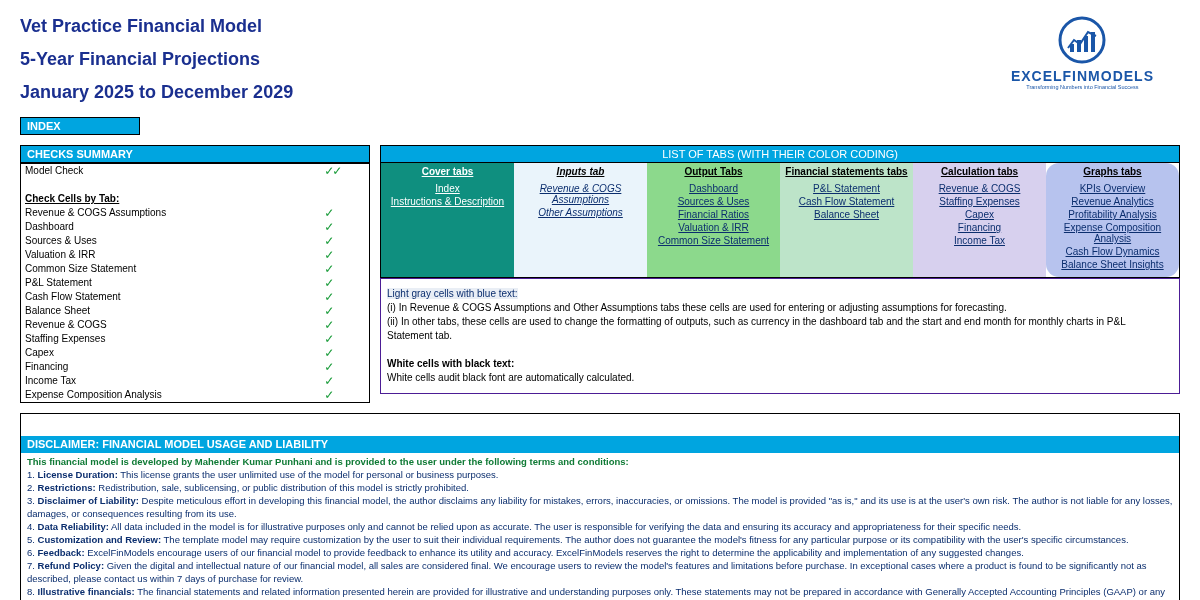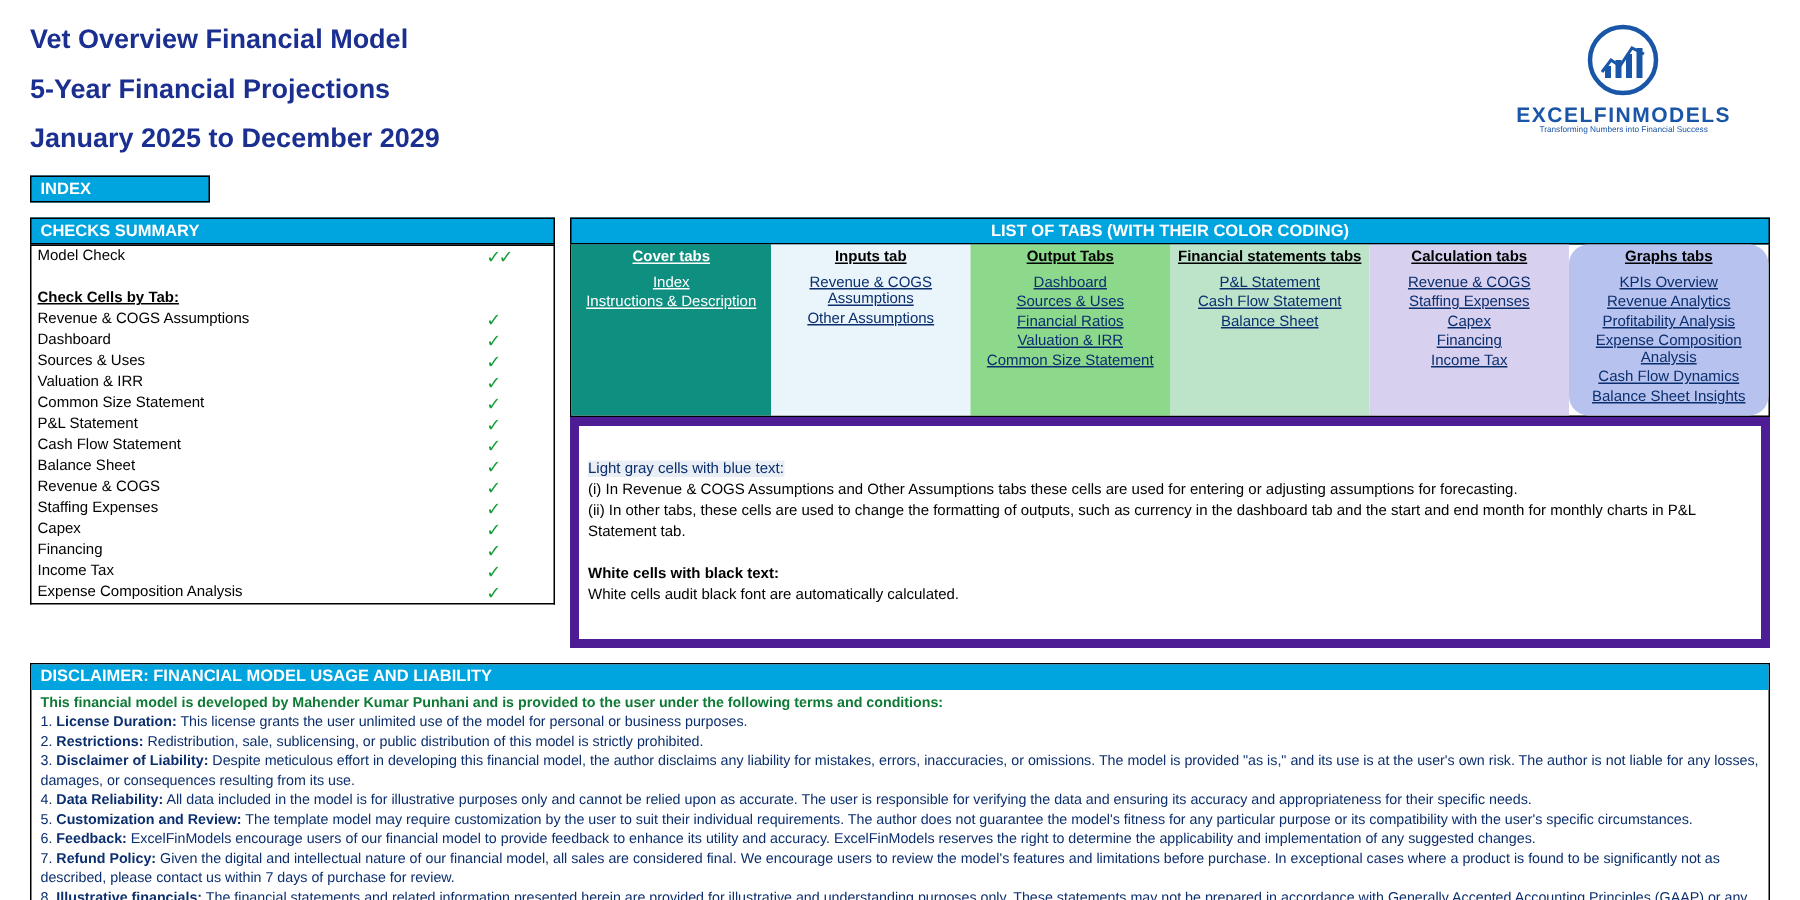--- a/index.html
+++ b/index.html
@@ -25,39 +25,39 @@
   .col-left { width: 350px; }
   .col-right { flex: 1; }
   .header-bar {
     background: #00a5e0; color: #fff; font-weight: bold; padding: 2px 6px;
     border: 1px solid #000; font-size: 11px;
   }
   .checks-table { width: 100%; border: 1px solid #000; border-collapse: collapse; font-size: 10px; }
   .checks-table td { padding: 0 4px; line-height: 14px; margin-left: 15px; }
   .checks-table .tick { color: #1a9c3a; font-size: 12px; letter-spacing: -2px; }
   .checks-table .sub { font-weight: bold; text-decoration: underline; }
-  .list-header { text-align: center; font-weight: bold; background: #00a5e0; color: #fff;
+  .list-header { text-align: center; font-weight: normal; background: #00a5e0; color: #fff;
     border: 1px solid #000; padding: 2px; font-size: 11px; }
   .tabs-grid { display: flex; border: 1px solid #000; border-top: none; justify-content: center; }
   .tab-col { flex: 1; text-align: center; }
   .tab-head { text-decoration: underline; font-weight: bold; padding: 3px 0; font-size: 10px; border-bottom: 0; }
   .tab-body { font-size: 10px; padding: 2px 0 6px; }
   .tab-body a, .tab-body span { display: block; text-decoration: underline; color: #0b2e6e; padding: 1px 0; }
   .c-cover  { background: #0f8f7f; }
   .c-cover .tab-head, .c-cover a { color: #fff; }
-  .c-inputs { background: #eaf4fb; }
+  .c-inputs { background: #eaf4fb; font-style: italic; }
   .c-output { background: #8cd98c; }
   .c-fin    { background: #bde4c9; }
   .c-calc   { background: #d7d0ee; }
   .c-graph  { background: #b7c3ee; border-radius: 13px; }
   .cells-header { margin-top: 10px; }
-  .cells-box { border: 6px solid #4c1d95; padding: 22px 6px; font-size: 10px; line-height: 14px; }
+  .cells-box { border: 1px solid #4c1d95; padding: 8px 6px; font-size: 10px; line-height: 14px; }
   .cells-box .blue-label { color: #0b2e6e; background: #e9eef5; font-weight: normal; display:inline; }
   .disclaimer-wrap { margin-top: 10px; border: 1px solid #000; font-size: 9.5px; line-height: 13px; }
-  .disclaimer-head { background: #00a5e0; color: #fff; font-weight: bold; padding: 2px 6px; font-size: 11px; }
+  .disclaimer-head { background: #00a5e0; color: #fff; font-weight: bold; padding: 2px 6px; font-size: 11px; margin-top: 22px; }
   .disclaimer-body { padding: 2px 6px; color: #0b2e6e; }
   .disclaimer-body .intro { color: #0f7a35; font-weight: bold; }
   .disclaimer-body b { color: #0b2e6e; }
 </style>
 </head>
 <body>
 
 
 
 <div class="logo-wrap">
@@ -67,21 +67,21 @@
     <rect x="16" y="30" width="4" height="8" fill="#1a56a8"></rect>
     <rect x="23" y="26" width="4" height="12" fill="#1a56a8"></rect>
     <rect x="30" y="22" width="4" height="16" fill="#1a56a8"></rect>
     <rect x="37" y="18" width="4" height="20" fill="#1a56a8"></rect>
   </svg>
   <div class="brand">EXCELFINMODELS</div>
   <div class="tagline">Transforming Numbers into Financial Success</div>
 </div>
 
 <div class="titles">
-  <h1>Vet Overview Financial Model</h1>
+  <h1>Vet Practice Financial Model</h1>
   <h1>5-Year Financial Projections</h1>
   <h1>January 2025 to December 2029</h1>
 </div>
 
 <div class="index-bar">INDEX</div>
 
 <div class="row">
   <div class="col-left">
     <div class="header-bar">CHECKS  SUMMARY</div>
     <table class="checks-table">

